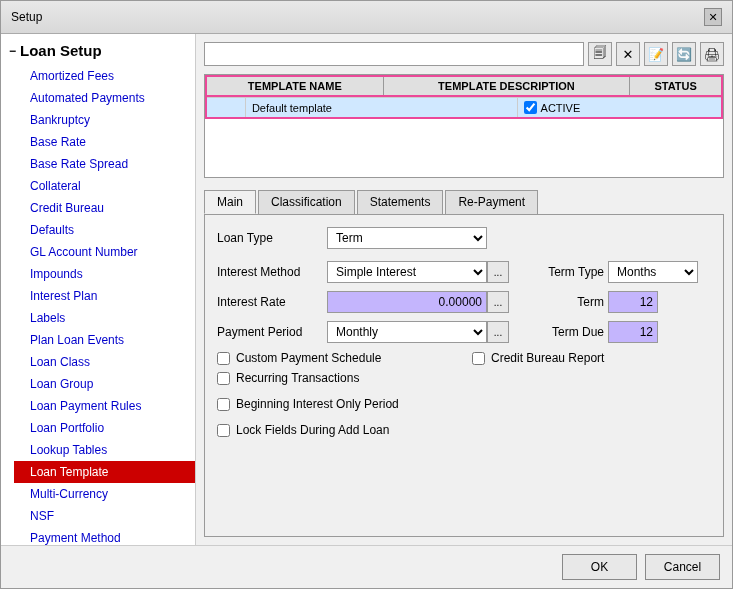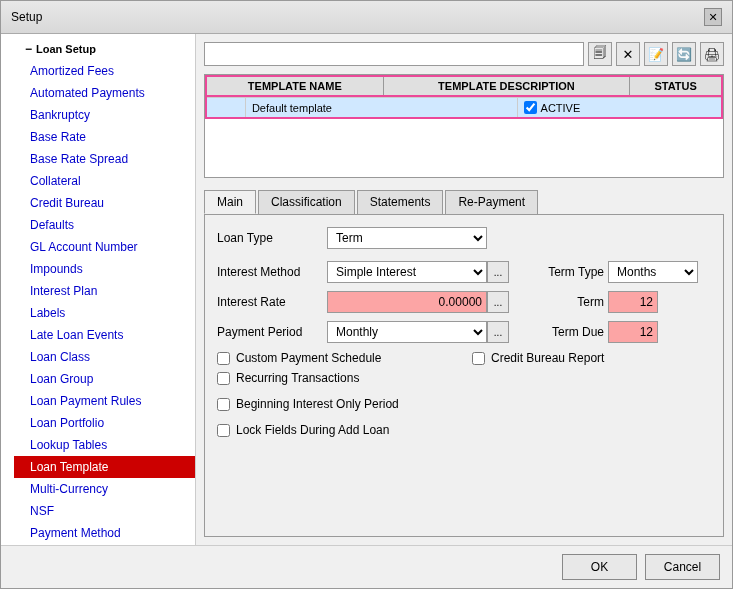--- a/index.html
+++ b/index.html
@@ -67,22 +67,22 @@
       font-size: 12px;
       line-height: 1.5;
       white-space: nowrap;
       margin-left: 13px;
     }
     .tree-item.selected {
       background: #cc0000;
       color: #fff;
     }
     .tree-root {
-      padding: 2px 24px;
-      font-size: 11px;
+      padding: 2px 8px;
+      font-size: 15px;
       font-weight: bold;
       line-height: 1.5;
       color: #000;
       display: flex;
       align-items: center;
       gap: 4px;
     }
     .tree-root::before {
       content: "−";
       font-size: 12px;
@@ -188,21 +188,21 @@
       height: 22px;
       border: 1px solid #999;
       background: #fff;
       font-size: 12px;
       padding: 0 4px;
       cursor: pointer;
     }
     .form-input {
       height: 22px;
       border: 1px solid #999;
-      background: #fca5a5;
+      background: #c4b5fd;
       font-size: 12px;
       padding: 0 4px;
       text-align: right;
     }
     .ellipsis-btn {
       width: 22px;
       height: 22px;
       border: 1px solid #999;
       background: #e8e8e8;
       cursor: pointer;
@@ -293,21 +293,21 @@
           <div class="tree-item">Bankruptcy</div>
           <div class="tree-item">Base Rate</div>
           <div class="tree-item">Base Rate Spread</div>
           <div class="tree-item">Collateral</div>
           <div class="tree-item">Credit Bureau</div>
           <div class="tree-item">Defaults</div>
           <div class="tree-item">GL Account Number</div>
           <div class="tree-item">Impounds</div>
           <div class="tree-item">Interest Plan</div>
           <div class="tree-item">Labels</div>
-          <div class="tree-item">Late Loan Events</div>
+          <div class="tree-item">Plan Loan Events</div>
           <div class="tree-item">Loan Class</div>
           <div class="tree-item">Loan Group</div>
           <div class="tree-item">Loan Payment Rules</div>
           <div class="tree-item">Loan Portfolio</div>
           <div class="tree-item">Lookup Tables</div>
           <div class="tree-item selected">Loan Template</div>
           <div class="tree-item">Multi-Currency</div>
           <div class="tree-item">NSF</div>
           <div class="tree-item">Payment Method</div>
           <div class="tree-item">Risk Rating</div>

